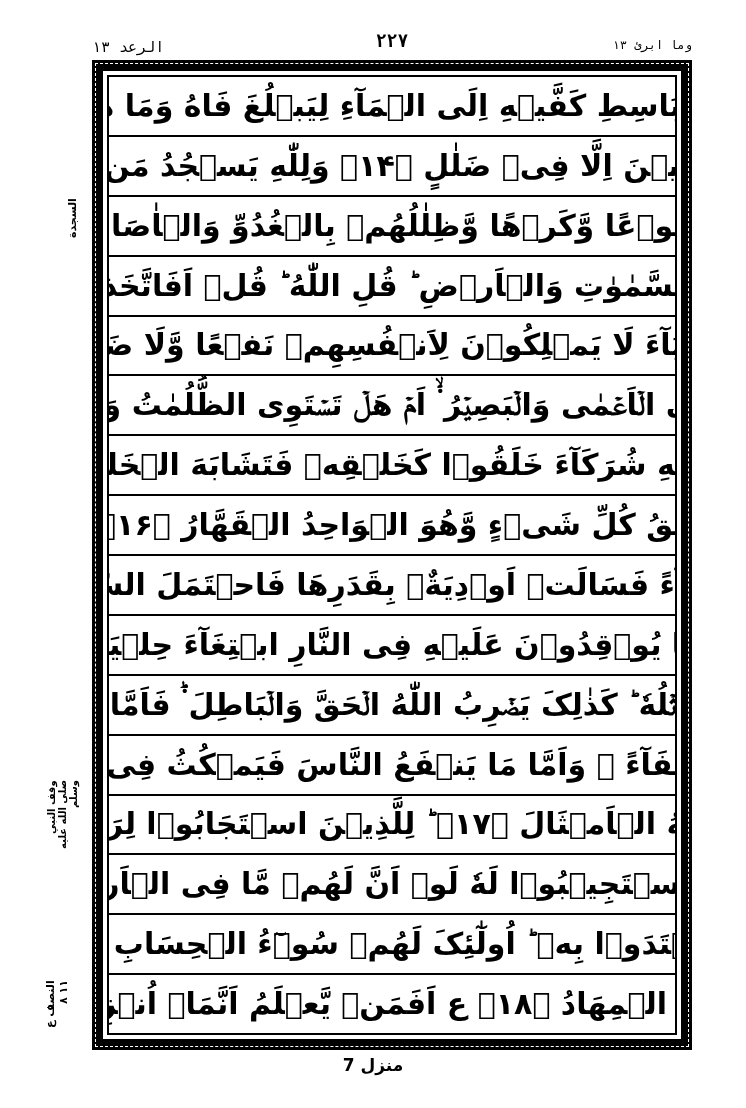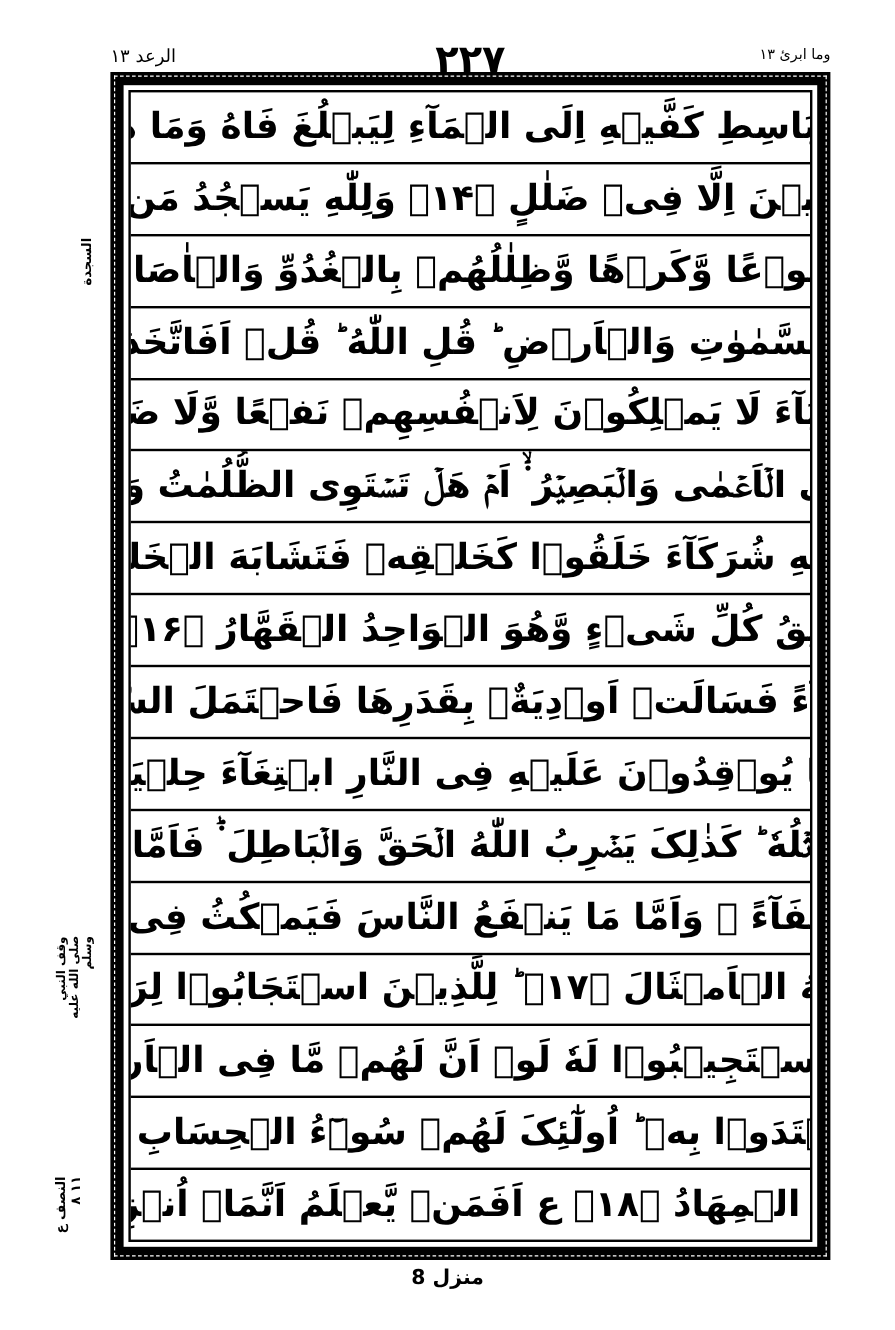--- a/index.html
+++ b/index.html
@@ -1,21 +1,21 @@
 <!DOCTYPE html>
 <html><head>
 <meta charset="utf-8">
 <style>
   html, body { margin:0; padding:0; background:#ffffff; }
   body { width:746px; height:1108px; position:relative; overflow:hidden;
          font-family:"DejaVu Sans", sans-serif; color:#000; }
 
-  .header { position:absolute; top:36px; left:92px; width:600px; height:24px; }
+  .header { position:absolute; top:36px; left:92px; width:600px; height:24px;font-family:Liberation Mono, monospace; }
   .hdr-left  { position:absolute; left:0; top:2px; font-size:15px; direction:rtl; }
-  .hdr-center{ position:absolute; left:0; right:0; top:-6px; text-align:center; font-size:32px; font-weight:bold; direction:rtl; }
+  .hdr-center{ position:absolute; left:0; right:0; top:-6px; text-align:center; font-size:18px; font-weight:bold; direction:rtl; }
   .hdr-right { position:absolute; right:0; top:2px; font-size:12px; direction:rtl; }
 
   .frame { position:absolute; left:92px; top:60px; width:600px; height:990px;
            box-sizing:border-box; border:11px solid #000; background:#fff; }
   .frame::before { content:""; position:absolute; left:-8px; top:-8px; right:-8px; bottom:-8px;
            border:1px dashed #fff; pointer-events:none; }
   .inner { position:absolute; left:4px; top:4px; right:4px; bottom:4px; border:2px solid #000; }
 
   .lines { position:absolute; left:0; top:0; right:0; bottom:0; display:flex; flex-direction:column; }
   .line { flex:1; border-bottom:2px solid #000; display:flex; align-items:center; justify-content:center;
@@ -60,13 +60,13 @@
       <div class="line">زَبَدٌ مِّثۡلُهٗ ؕ کَذٰلِکَ یَضۡرِبُ اللّٰهُ الۡحَقَّ وَالۡبَاطِلَ ۬ؕ فَاَمَّا الزَّبَدُ</div>
       <div class="line">فَیَذۡهَبُ جُفَآءً ۚ وَاَمَّا مَا یَنۡفَعُ النَّاسَ فَیَمۡکُثُ فِی الۡاَرۡضِ ؕ</div>
       <div class="line">کَذٰلِکَ یَضۡرِبُ اللّٰهُ الۡاَمۡثَالَ ﴿۱۷﴾ ؕ لِلَّذِیۡنَ اسۡتَجَابُوۡا لِرَبِّهِمُ الۡحُسۡنٰی ؕؔ</div>
       <div class="line">وَالَّذِیۡنَ لَمۡ یَسۡتَجِیۡبُوۡا لَهٗ لَوۡ اَنَّ لَهُمۡ مَّا فِی الۡاَرۡضِ جَمِیۡعًا وَّ</div>
       <div class="line">مِثۡلَهٗ مَعَهٗ لَافۡتَدَوۡا بِهٖ ؕ اُولٰٓئِکَ لَهُمۡ سُوۡٓءُ الۡحِسَابِ ۬ۙ وَمَاۡوٰىهُمۡ</div>
       <div class="line">جَهَنَّمُ ؕ وَبِئۡسَ الۡمِهَادُ ﴿۱۸﴾ ع اَفَمَنۡ یَّعۡلَمُ اَنَّمَاۤ اُنۡزِلَ اِلَیۡکَ مِنۡ</div>
     </div>
   </div>
 </div>
 
-<div class="footer">منزل 8</div>
+<div class="footer">منزل 7</div>
 
 </body></html>

